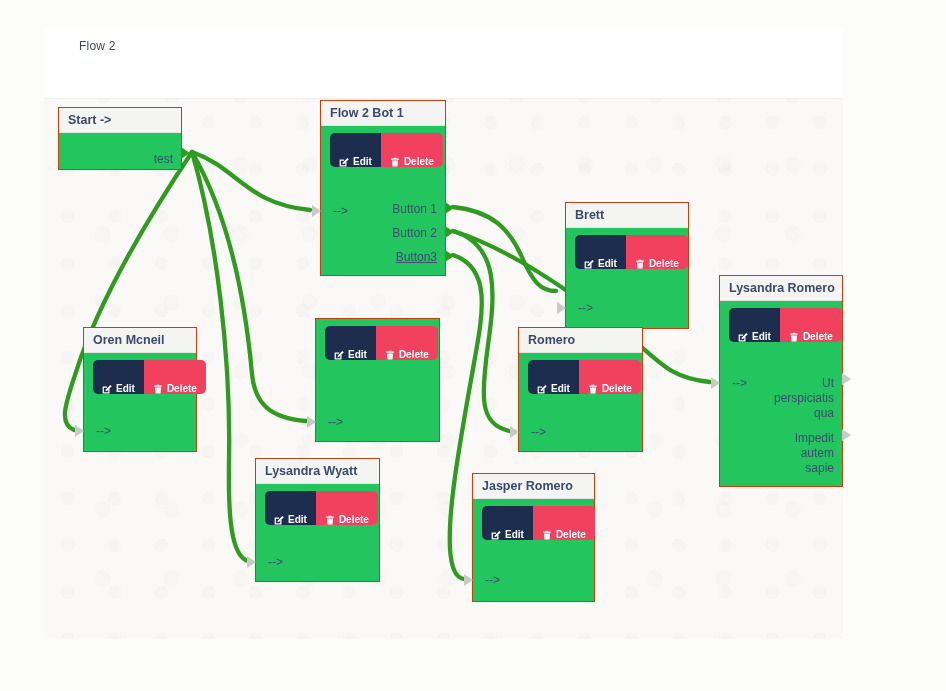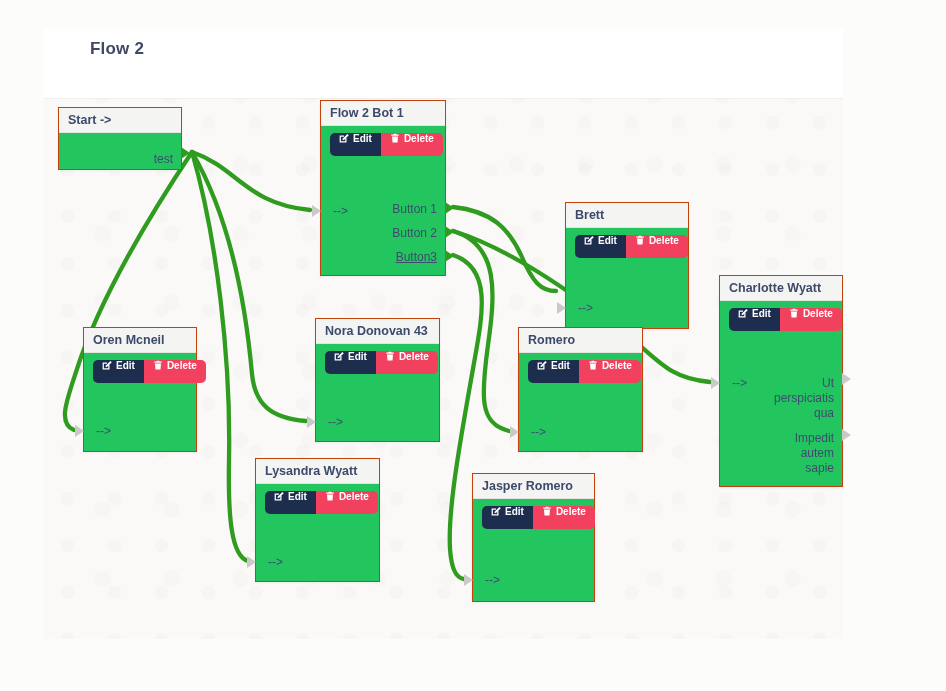--- a/index.html
+++ b/index.html
@@ -8,22 +8,22 @@
     font-family:"Liberation Sans","DejaVu Sans",sans-serif;
     background:#fcfcfb;
     position:relative;
     overflow:hidden;
   }
   .titlebar {
     position:absolute; left:44px; top:29px; width:799px; height:70px;
     background:#ffffff; border-bottom:1px solid #f0efed; z-index:3;
   }
   .titlebar .flow-title {
-    position:absolute; left:46px; top:10px;
-    font-size:17px; font-weight:700; color:#3f4965; letter-spacing:.2px;
+    position:absolute; left:35px; top:10px;
+    font-size:12px; font-weight:400; color:#3f4965; letter-spacing:.2px;
   }
   .canvas {
     position:absolute; left:44px; top:99px; width:799px; height:540px;
     background-color:#faf9f7;
     background-image:
       radial-gradient(rgba(125,115,100,0.028) 20%, transparent 21%),
       radial-gradient(rgba(125,115,100,0.022) 16%, transparent 17%);
     background-size:47px 47px, 69px 69px;
     background-position:0 0, 24px 31px;
     z-index:0;
@@ -38,21 +38,21 @@
     box-shadow:0 1px 2px rgba(60,60,60,0.05);
   }
   .node .hdr {
     height:25px; background:#f4f4f2; border-bottom:1px solid #e4e4e1;
     display:flex; align-items:center; padding:0 9px;
     font-size:12.5px; font-weight:700; color:#3c4a6b;
     white-space:nowrap; overflow:hidden;
   }
   .btns { display:flex; margin:7px 0 0 9px; width:fit-content; }
   .btn {
-    height:23px; display:flex; align-items:flex-start; gap:4px;
+    height:34px; display:flex; align-items:flex-end; gap:4px;
     font-size:10px; font-weight:700; color:#ffffff;
     border:none; cursor:pointer; padding:0 9px;
     font-family:inherit;
   }
   .btn svg { width:10px; height:10px; display:block; }
   .btn-edit   { border-radius:5px 0 0 5px; }
   .btn-delete { border-radius:0 5px 5px 0; }
 
   .io-label {
     position:absolute; font-size:12px; color:#3e4c70; line-height:12px;
@@ -139,21 +139,21 @@
           <path fill="#fff" d="M6 1h4l.6 1.2H14v2H2v-2h3.4zM3.2 5.4h9.6L12 15H4z"></path>
         </svg>
       <span>Delete</span>
     </button>
   </div>
   <div class="io-label io-left" style="top:99px;">--&gt;</div>
   <span class="port port-in" style="top:99px;"></span>
 </div>
 
 <div class="node" style="left: 719px; top: 275px; width: 124px; height: 212px;">
-  <div class="hdr">Charlotte Wyatt</div>
+  <div class="hdr">Lysandra Romero</div>
   <div class="btns">
     <button class="btn btn-edit" style="background: rgb(29, 45, 78);">
       <svg viewBox="0 0 16 16">
           <path fill="#fff" d="M1 4h7v2H3v7h7V8h2v7H1z"></path>
           <path fill="#fff" d="M6.2 8.6 13.4 1.4 15.6 3.6 8.4 10.8 5.5 11.5z"></path>
         </svg>
       <span>Edit</span>
     </button>
     <button class="btn btn-delete" style="background: rgb(242, 65, 94);">
       <svg viewBox="0 0 16 16">
@@ -185,21 +185,20 @@
           <path fill="#fff" d="M6 1h4l.6 1.2H14v2H2v-2h3.4zM3.2 5.4h9.6L12 15H4z"></path>
         </svg>
       <span>Delete</span>
     </button>
   </div>
   <div class="io-label io-left" style="top:97px;">--&gt;</div>
   <span class="port port-in" style="top:97px;"></span>
 </div>
 
 <div class="node" style="left: 315px; top: 318px; width: 125px; height: 124px;">
-  <div class="hdr">Nora Donovan 43</div>
   <div class="btns">
     <button class="btn btn-edit" style="background: rgb(29, 45, 78);">
       <svg viewBox="0 0 16 16">
           <path fill="#fff" d="M1 4h7v2H3v7h7V8h2v7H1z"></path>
           <path fill="#fff" d="M6.2 8.6 13.4 1.4 15.6 3.6 8.4 10.8 5.5 11.5z"></path>
         </svg>
       <span>Edit</span>
     </button>
     <button class="btn btn-delete" style="background: rgb(242, 65, 94);">
       <svg viewBox="0 0 16 16">

